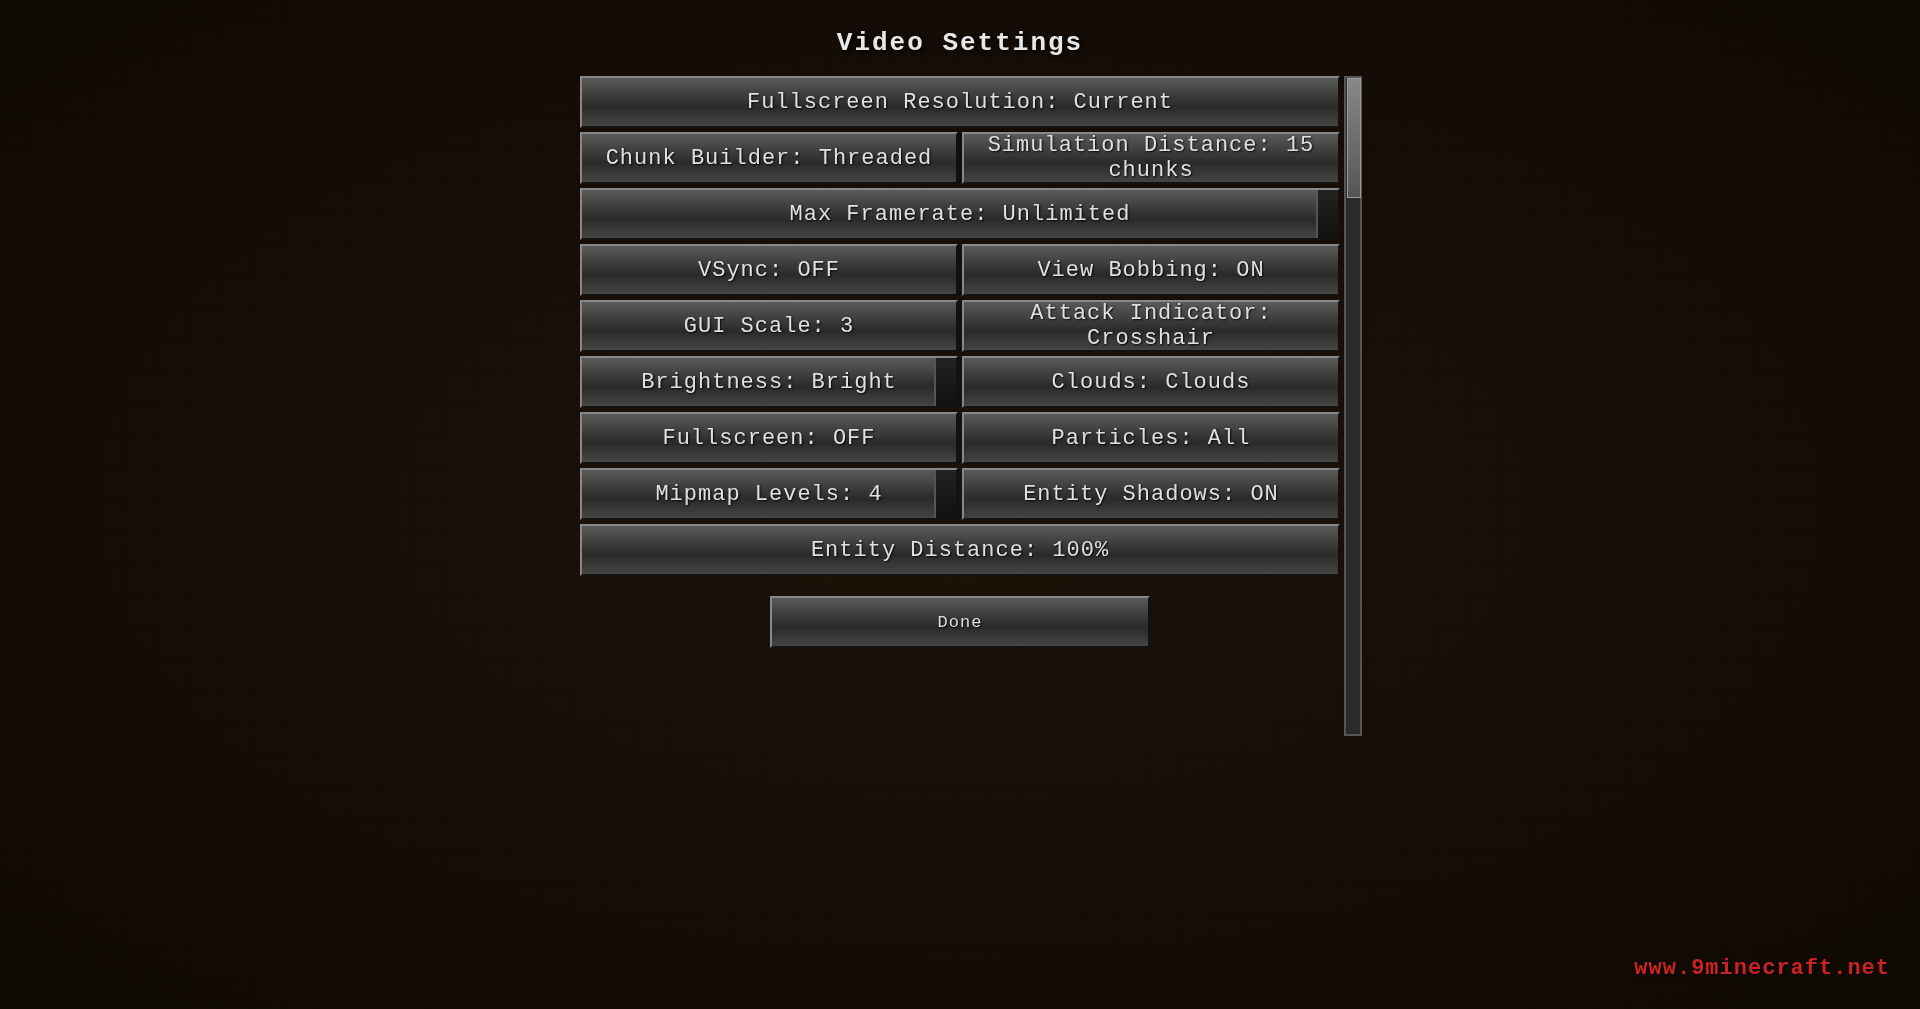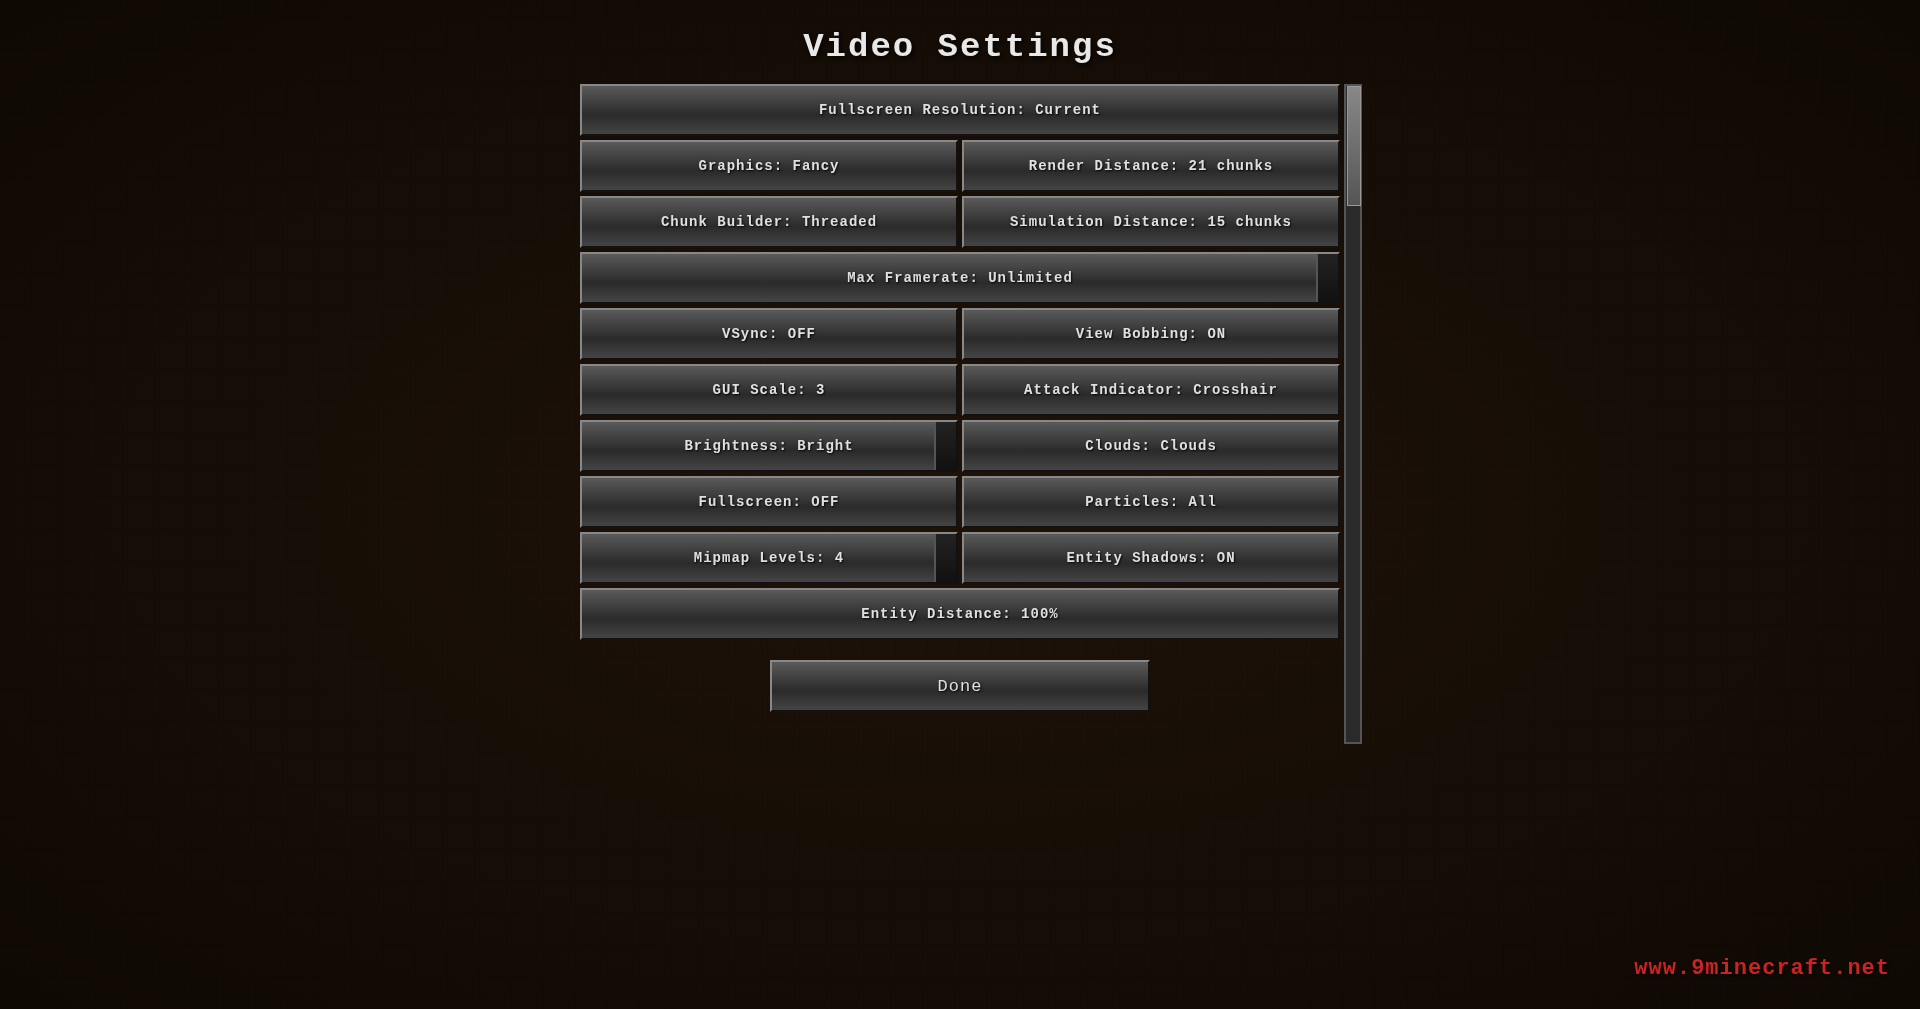--- a/index.html
+++ b/index.html
@@ -51,21 +51,21 @@
       z-index: 1;
       width: 100%;
       height: 100%;
       display: flex;
       flex-direction: column;
       align-items: center;
     }
 
     .page-title {
       color: #e8e8e8;
-      font-size: 34px;
+      font-size: 26px;
       font-weight: bold;
       letter-spacing: 2px;
       margin-top: 28px;
       margin-bottom: 18px;
       text-shadow: 2px 2px 4px rgba(0,0,0,0.8);
       font-family: 'Courier New', monospace;
     }
 
     .settings-panel {
       width: 760px;
@@ -109,27 +109,26 @@
       width: 100%;
     }
 
     .btn {
       display: flex;
       align-items: center;
       justify-content: center;
       height: 52px;
       cursor: pointer;
       font-family: 'Courier New', monospace;
-      font-size: 14px;
+      font-size: 22px;
       letter-spacing: 1px;
       text-shadow: 1px 1px 2px rgba(0,0,0,0.9);
       border: none;
       outline: none;
       position: relative;
-      font-weight: bold;
     }
 
     .btn-full {
       width: 100%;
       background: linear-gradient(to bottom, #5a5a5a 0%, #3a3a3a 40%, #2a2a2a 60%, #444 100%);
       color: #e0e0e0;
       border-top: 2px solid #888;
       border-left: 2px solid #888;
       border-right: 2px solid #111;
       border-bottom: 2px solid #111;
@@ -208,24 +207,20 @@
 
     <div class="scrollbar">
       <div class="scrollbar-thumb"></div>
     </div>
 
     <div class="full-row">
       <button class="btn btn-full">Fullscreen Resolution: Current</button>
     </div>
 
 
-    <div class="two-col-row">
-      <button class="btn btn-half">Graphics: Fancy</button>
-      <button class="btn btn-half">Render Distance: 21 chunks</button>
-    </div>
 
     <div class="two-col-row">
       <button class="btn btn-half">Chunk Builder: Threaded</button>
       <button class="btn btn-half">Simulation Distance: 15 chunks</button>
     </div>
 
     <div class="two-col-row">
       <button class="btn btn-half btn-slider">Max Framerate: Unlimited
         <div class="slider-indicator"></div>
       </button>

